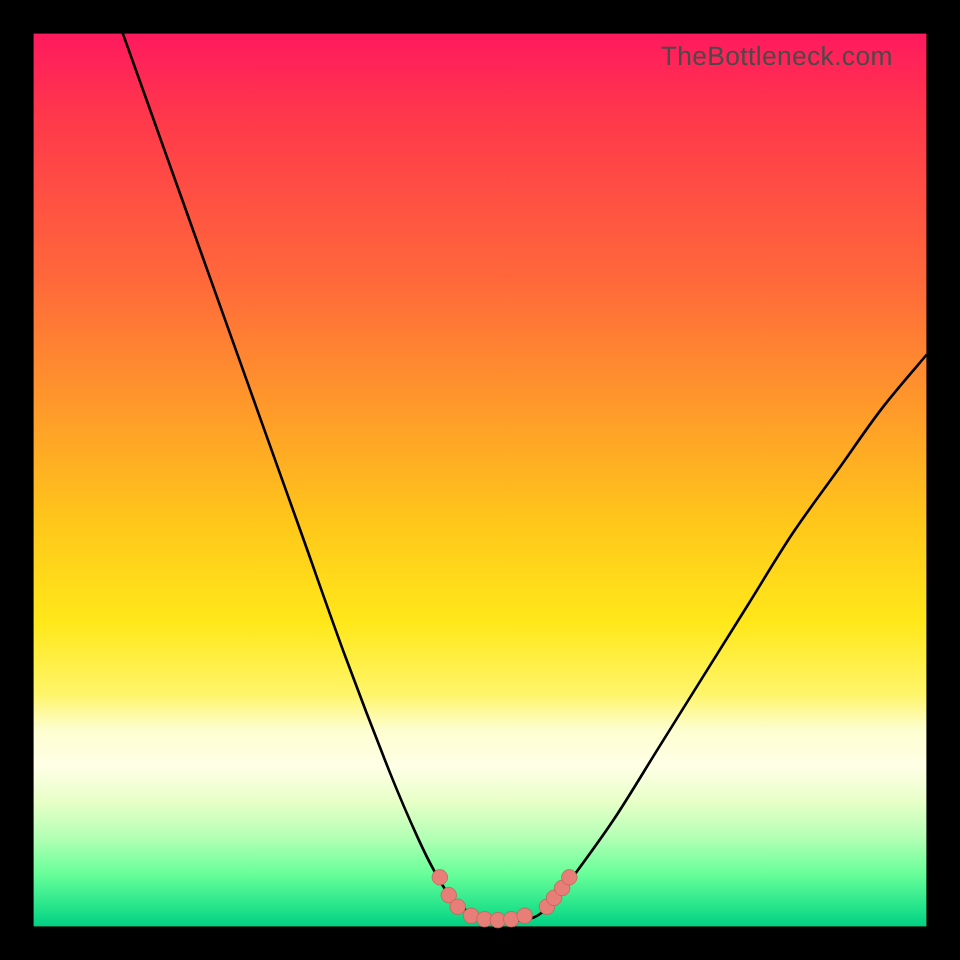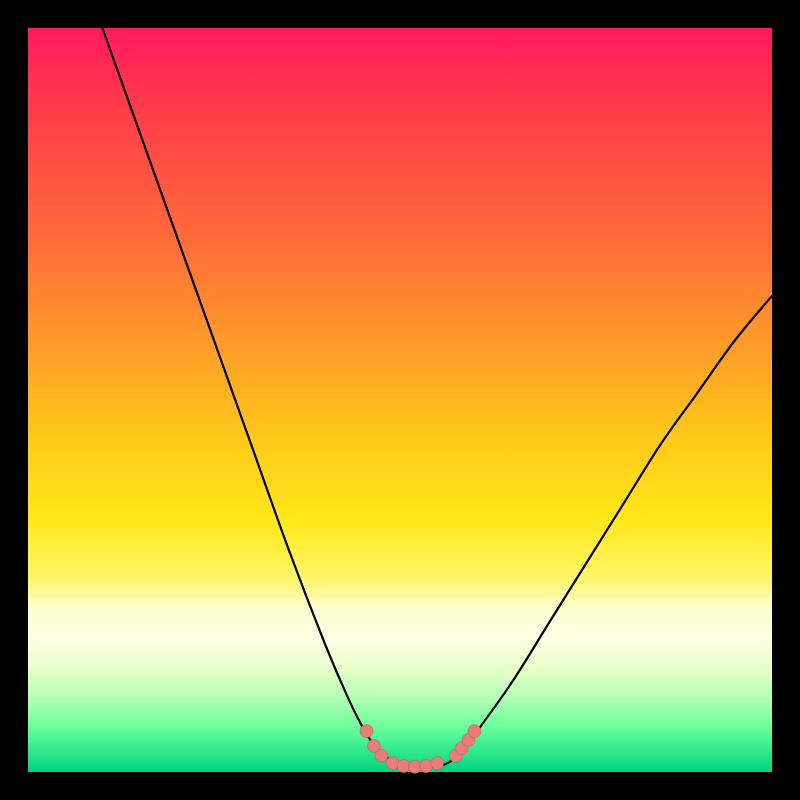--- a/index.html
+++ b/index.html
@@ -60,20 +60,21 @@
     height: 744px;
     overflow: visible;
   }
 </style>
 </head>
 <body>
 
 <div class="frame">
   <div class="plot-area">
 
+    <div class="attribution">TheBottleneck.com</div>
 
     <svg class="curve" viewBox="0 0 744 744">
       <path id="curve-path" fill="none" stroke="#000000" stroke-width="2.2" stroke-linecap="round" d="M 74.4 0 C 80.60000000000001 17.359999999999996, 99.19999999999999 69.43999999999997, 111.6 104.15999999999997 C 124 138.87999999999997, 136.4 173.60000000000005, 148.8 208.32000000000005 C 161.20000000000002 243.04000000000005, 173.6 277.76000000000005, 186 312.48 C 198.4 347.2, 210.79999999999998 381.92, 223.2 416.64 C 235.6 451.35999999999996, 247.99999999999997 487.31999999999994, 260.4 520.8 C 272.79999999999995 554.28, 287.68 592.72, 297.6 617.52 C 307.52000000000004 642.3199999999999, 313.72 655.96, 319.92 669.6 C 326.12 683.24, 329.84000000000003 690.6800000000001, 334.8 699.36 C 339.76 708.04, 343.48 715.48, 349.68 721.68 C 355.88 727.8799999999999, 364.56 733.584, 372 736.56 C 379.44 739.536, 386.88 739.536, 394.32 739.536 C 401.76 739.536, 410.44000000000005 738.9159999999999, 416.64000000000004 736.56 C 422.84000000000003 734.204, 426.56 730.36, 431.52 725.4 C 436.47999999999996 720.4399999999999, 437.71999999999997 718.5799999999999, 446.4 706.8 C 455.08 695.02, 471.20000000000005 673.32, 483.6 654.72 C 496 636.12, 508.4 615.0400000000001, 520.8 595.2 C 533.1999999999999 575.36, 545.6 555.52, 558 535.68 C 570.4 515.8399999999999, 582.8000000000001 496, 595.2 476.16 C 607.6 456.32000000000005, 620 435.24, 632.4 416.64 C 644.8 398.03999999999996, 657.2 381.92, 669.6 364.56 C 682 347.2, 694.4 328.6, 706.8 312.48 C 719.1999999999999 296.36, 737.8 275.28, 744 267.84"></path>
       <g id="markers-group">
           <circle cx="338.52000000000004" cy="703.08" r="6.5" fill="#e77f78" stroke="#c65a54" stroke-width="0.6"></circle>
           <circle cx="345.96000000000004" cy="717.96" r="6.5" fill="#e77f78" stroke="#c65a54" stroke-width="0.6"></circle>
           <circle cx="353.4" cy="727.632" r="6.5" fill="#e77f78" stroke="#c65a54" stroke-width="0.6"></circle>
           <circle cx="364.56" cy="735.072" r="6.5" fill="#e77f78" stroke="#c65a54" stroke-width="0.6"></circle>
           <circle cx="375.72" cy="738.048" r="6.5" fill="#e77f78" stroke="#c65a54" stroke-width="0.6"></circle>
           <circle cx="386.88" cy="738.792" r="6.5" fill="#e77f78" stroke="#c65a54" stroke-width="0.6"></circle>

